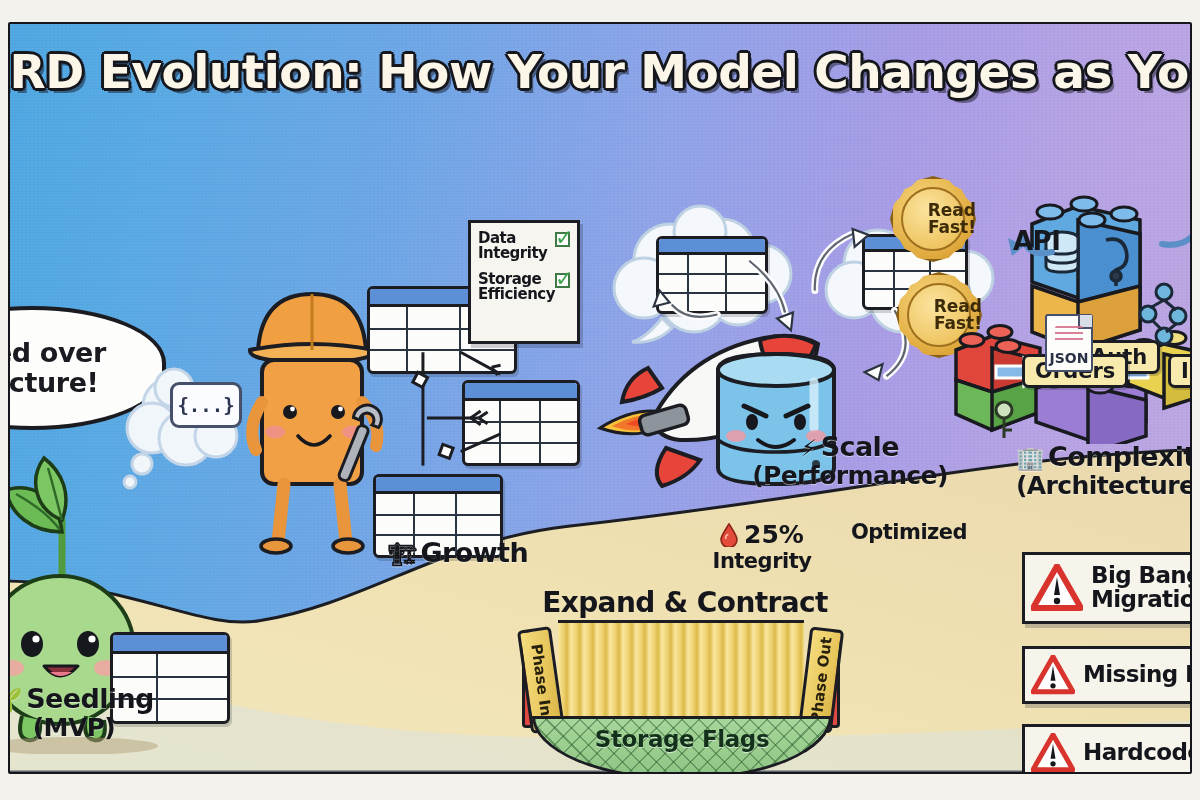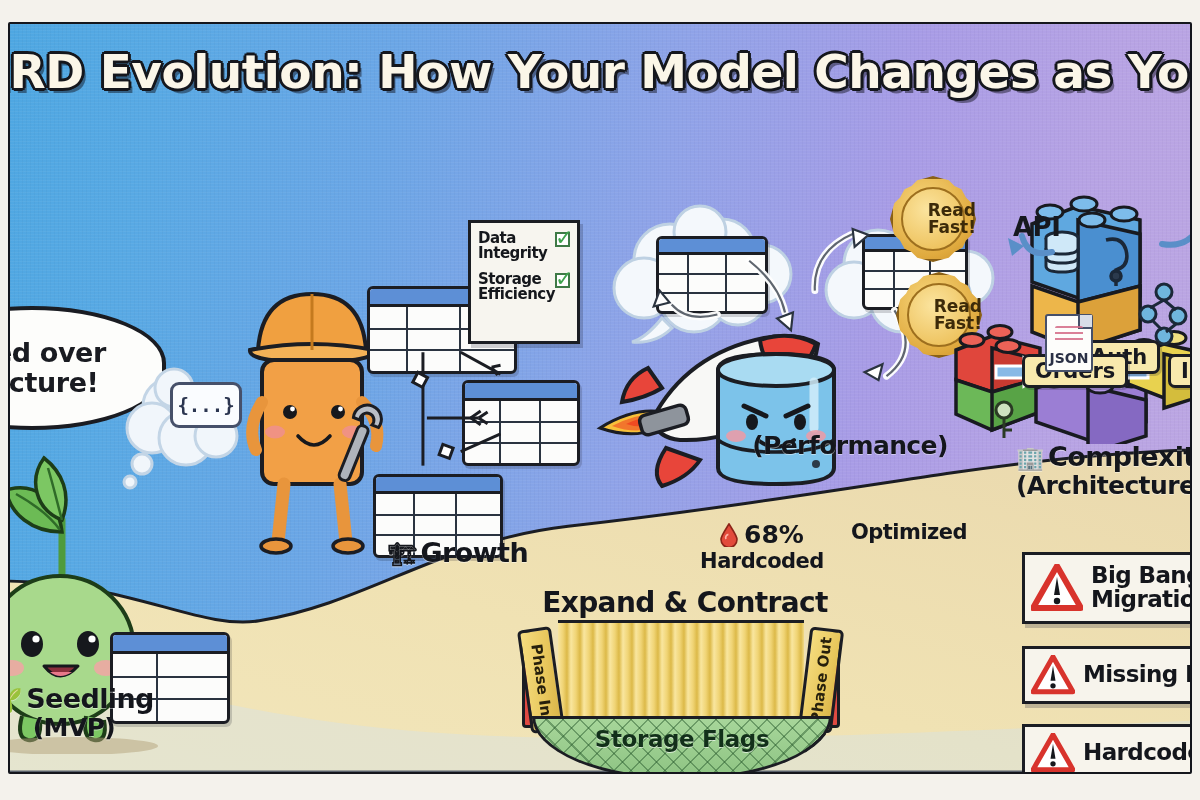--- a/index.html
+++ b/index.html
@@ -235,21 +235,21 @@
   
   .legolbl {
     position:absolute;
     background:#f8e9ad; border:3px solid #1b1d23; border-radius:7px;
     padding: 2px 10px;
     font-family:"DejaVu Sans", sans-serif; font-size:21px; font-weight:700;
     color:#18191f; white-space:nowrap;
     box-shadow: 2px 2px 0 rgba(20,20,40,.2);
   }
   #apilbl {
-    position:absolute; left: 1003px; top: 188px;
+    position:absolute; left: 1003px; top: 202px;
     font-family:"DejaVu Sans", sans-serif; font-size:26px; font-weight:700;
     color:#16181e; letter-spacing:-.5px;text-align:right;
   }
   #jsonfile {
     position:absolute; left: 1035px; top: 290px; width: 48px; height: 58px;
     background:#fdfdfb; border:2px solid #46506a; border-radius:3px;
     display:flex; align-items:flex-end; justify-content:center; padding-bottom:4px;
   }
   #jsonfile .fold {
     position:absolute; right:-1px; top:-1px; width:14px; height:14px;
@@ -681,37 +681,38 @@
     <div class="cap" style="left:-46px; top:660px; width:220px;">
       <span class="l1"><span class="ic">🌱</span><span>Seedling</span></span>
       <span class="l2">(MVP)</span>
     </div>
 
     <div class="cap" style="left:288px; top:514px; width:320px;">
       <span class="l1"><span class="ic">🏗</span><span>Growth</span></span>
     </div>
 
     <div class="cap" style="left:700px; top:408px; width:280px;">
+      <span class="l1"><span class="ic">⚡</span><span>Scale</span></span>
       <span class="l2">(Performance)</span>
     </div>
 
     <div class="cap" style="left:1006px; top:418px; width:260px; text-align:left;">
       <span class="l1"><span class="ic">🏢</span><span>Complexity</span></span>
       <span class="l2">(Architecture)</span>
     </div>
 
     <div class="metric" style="left:682px; top:496px; width:140px;">
       <div class="top">
         <svg width="18" height="24" viewBox="0 0 18 24">
           <path d="M9 1 C 14 9 17 13 17 16.5 A 8 8 0 0 1 1 16.5 C 1 13 4 9 9 1 Z" fill="#e24a3a" stroke="#8c2418" stroke-width="1.6"></path>
           <path d="M6 16 a3.2 3.2 0 0 1 2.4 -4.6" stroke="#ffb3a6" stroke-width="1.7" fill="none"></path>
         </svg>
-        <span>68%</span>
-      </div>
-      <div class="lbl">Hardcoded</div>
+        <span>25%</span>
+      </div>
+      <div class="lbl">Integrity</div>
     </div>
 
     <div class="metric" style="left:824px; top:496px; width:150px;">
       <div class="lbl">Optimized</div>
     </div>
 
     <div id="eandc">Expand &amp; Contract</div>
 
     <div id="accordion">
       <div class="acc-red" style="left:0px;"></div>

